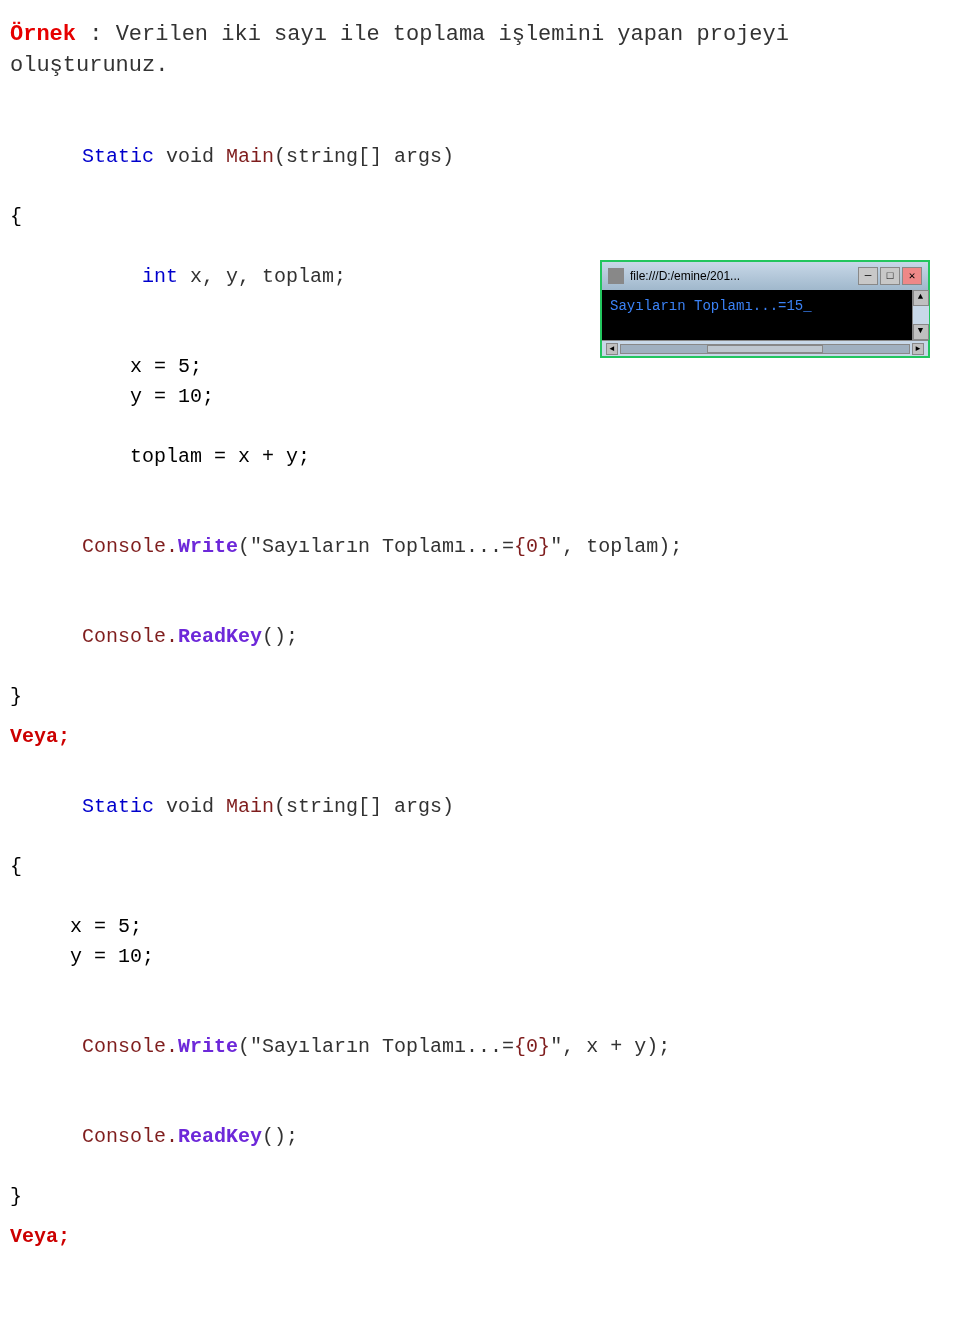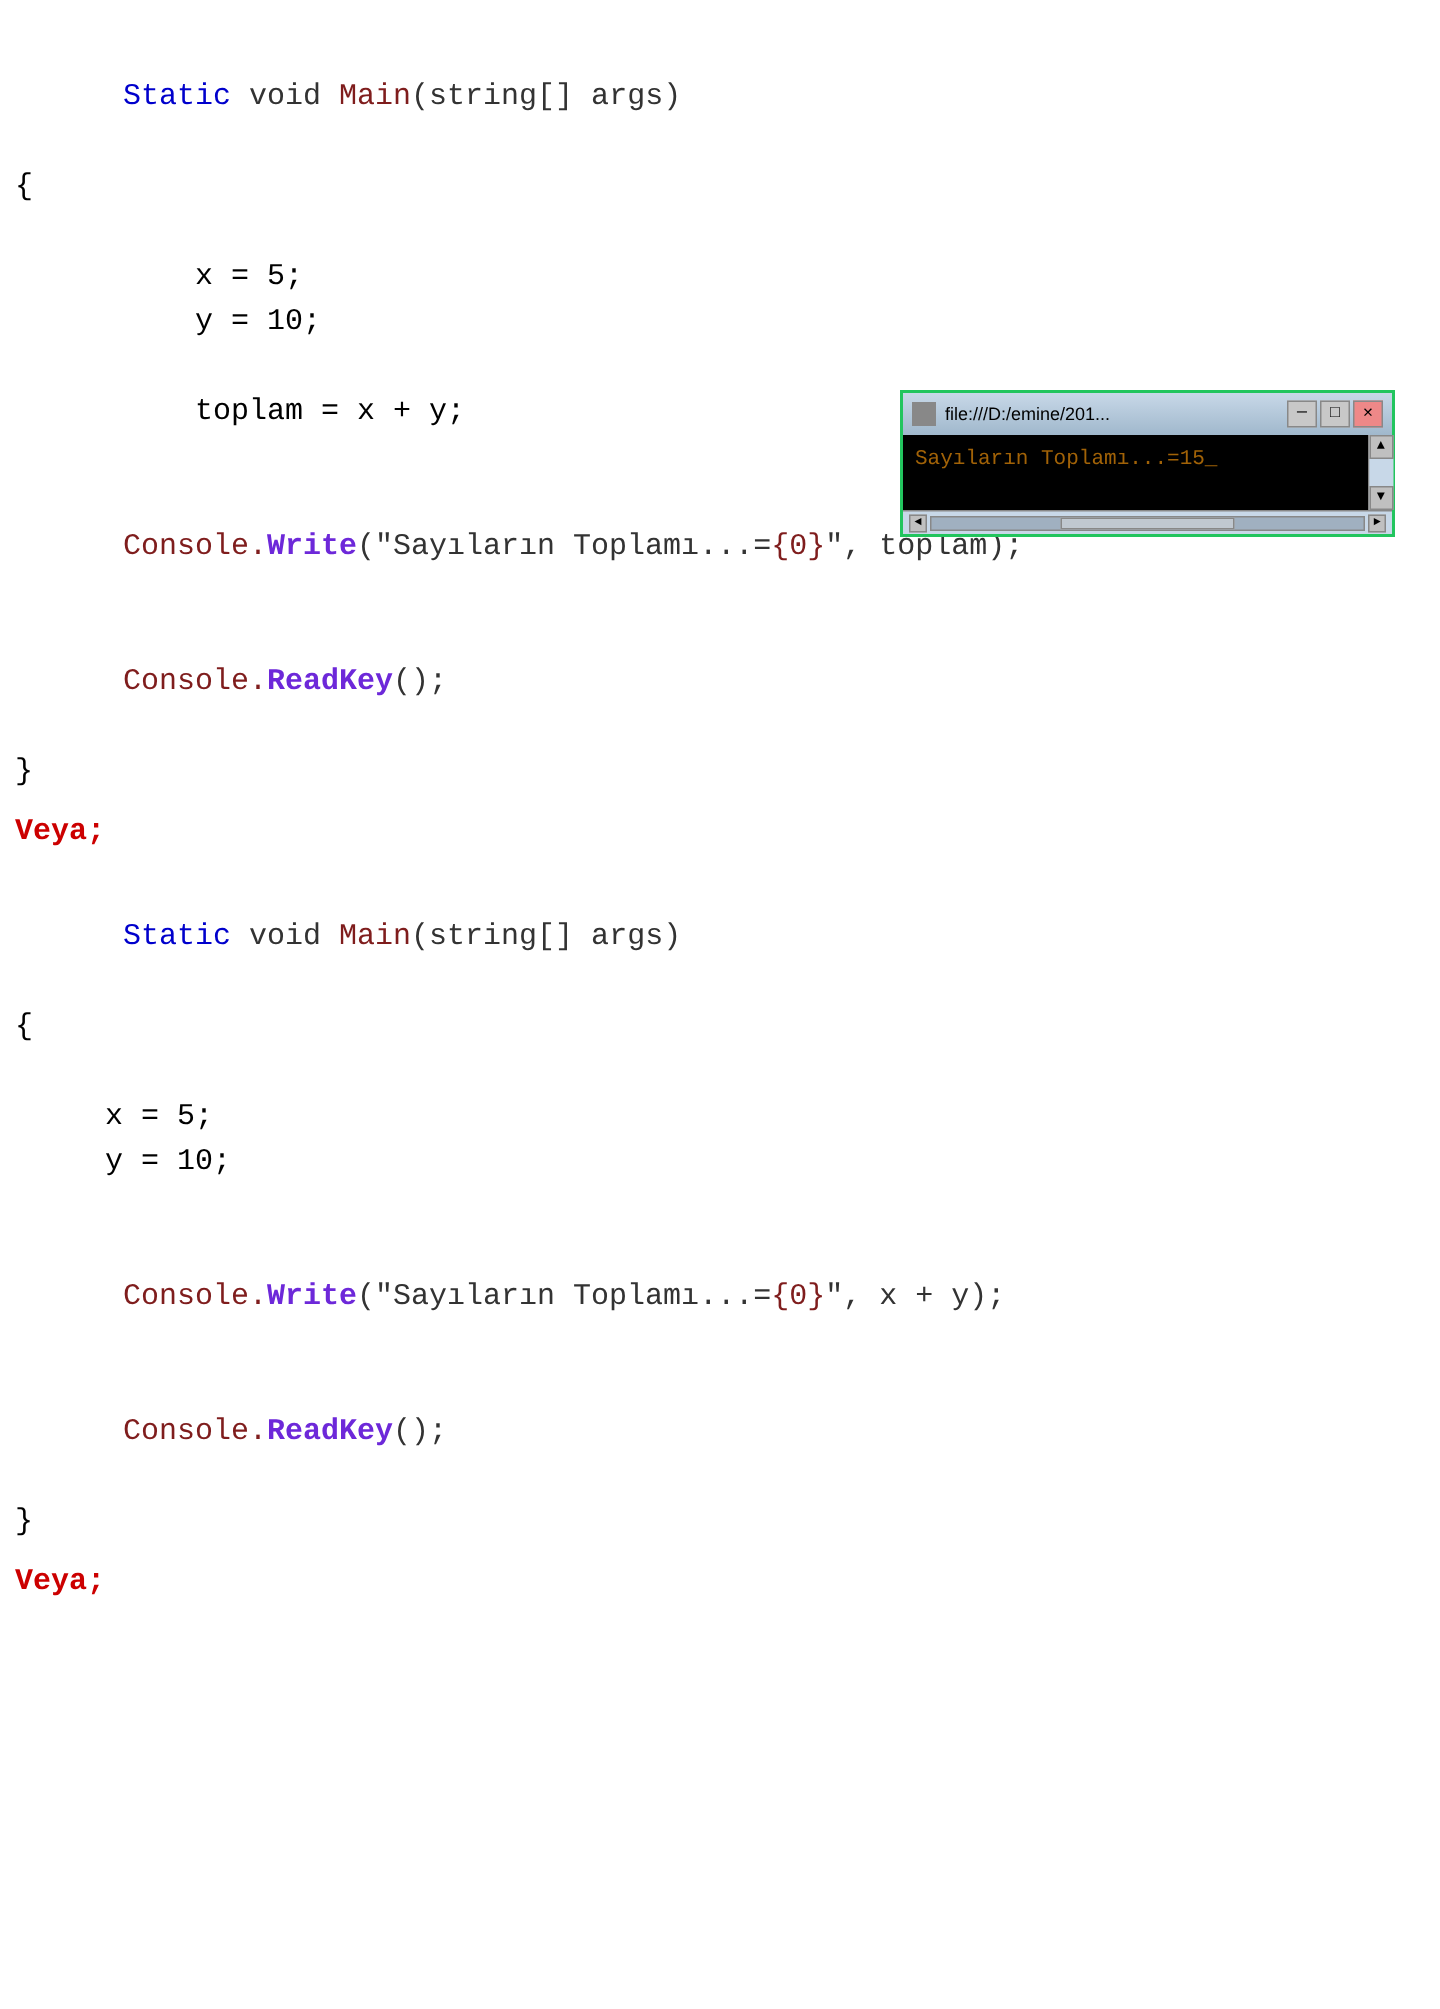--- a/index.html
+++ b/index.html
@@ -118,21 +118,21 @@
       font-size: 11px;
       cursor: pointer;
     }
 
     .console-btn.close-btn {
       background: #e88;
     }
 
     .console-body {
       background: #000000;
-      color: #a16207;
+      color: #3b82f6;
       font-family: 'Courier New', Courier, monospace;
       font-size: 14px;
       padding: 6px 8px;
       min-height: 50px;
     }
 
     .console-scrollbar-area {
       display: flex;
     }
 
@@ -209,26 +209,34 @@
       font-weight: bold;
       margin: 10px 0;
       display: block;
     }
   </style>
 </head>
 <body>
 
 <div class="page-content">
 
+  <div class="intro-line">
+    <span class="keyword-red">Örnek</span>
+    <span class="text-dark"> : </span>
+    <span class="text-dark">Verilen iki sayı ile toplama işlemini yapan projeyi oluşturunuz.</span>
+  </div>
 
   <div class="section">
     <span class="code-line">
       <span class="keyword-blue">Static</span><span class="text-dark"> void </span><span class="keyword-cyan">Main</span><span class="text-dark">(string[] args)</span>
     </span>
     <span class="code-line">{</span>
+    <span class="code-line indent-1">
+      <span class="keyword-blue">int</span><span class="text-dark"> x, y, toplam;</span>
+    </span>
     <br>
     <span class="code-line indent-2">x = 5;</span>
     <span class="code-line indent-2">y = 10;</span>
     <br>
     <span class="code-line indent-2">toplam = x + y;</span>
     <br>
     <span class="code-line">
       <span class="keyword-cyan">Console.</span><span class="keyword-green">Write</span><span class="text-dark">("Sayıların Toplamı</span><span class="text-dark">...=</span><span class="keyword-cyan">{0}</span><span class="text-dark">", toplam);</span>
     </span>
     <span class="code-line">

